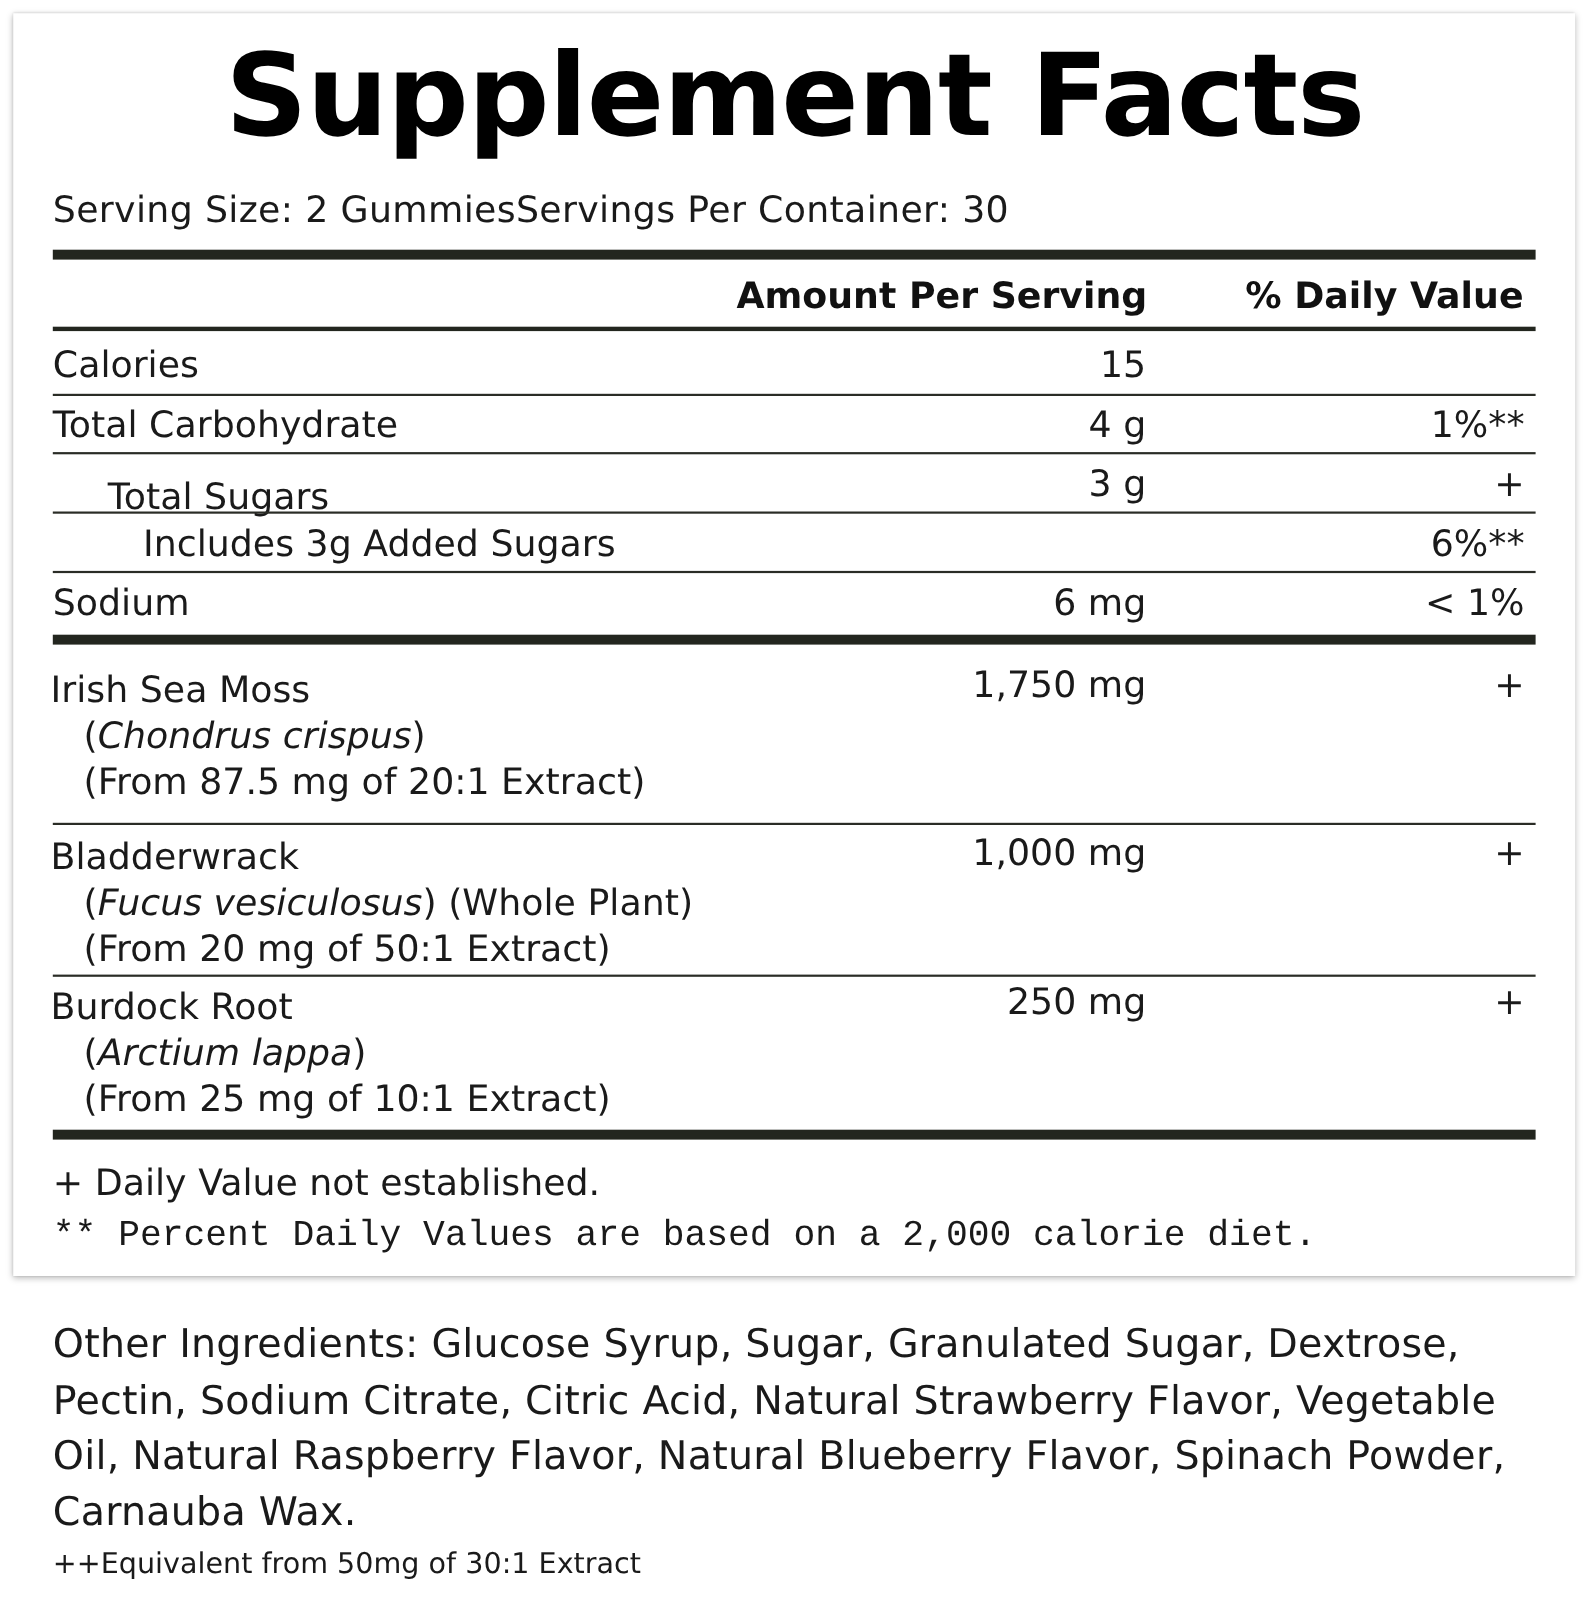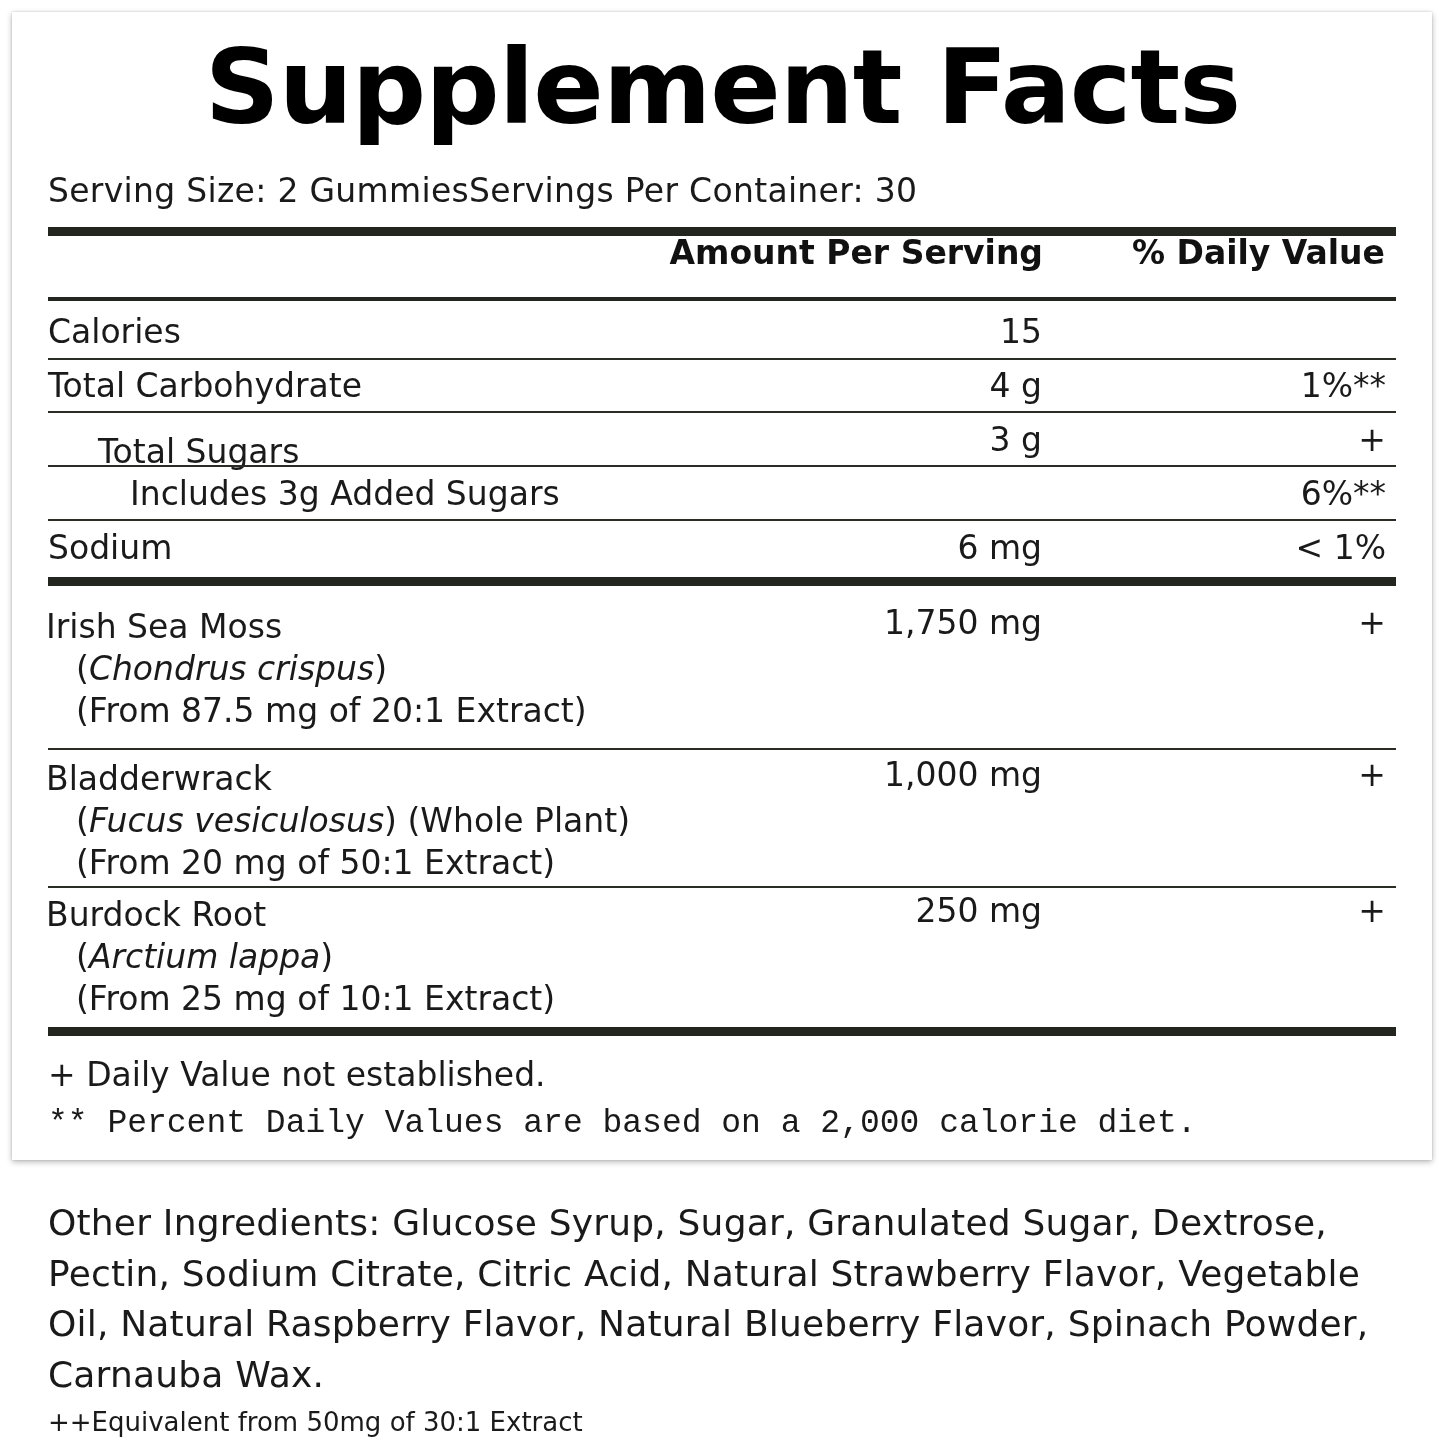--- a/index.html
+++ b/index.html
@@ -64,21 +64,21 @@
     }
     .rule-thin {
       position: absolute;
       left: 48px;
       width: 1348px;
       height: 2px;
       background: #2a2c26;
     }
     .hdr {
       position: absolute;
-      top: 230px;
+      top: 246px;
       font-weight: bold;
       font-size: 33px;
       line-height: 46px;
       color: #111;
     }
     .hdr-amount { right: 402px; }
     .hdr-dv { right: 60px; }
 
     .row {
       position: absolute;

